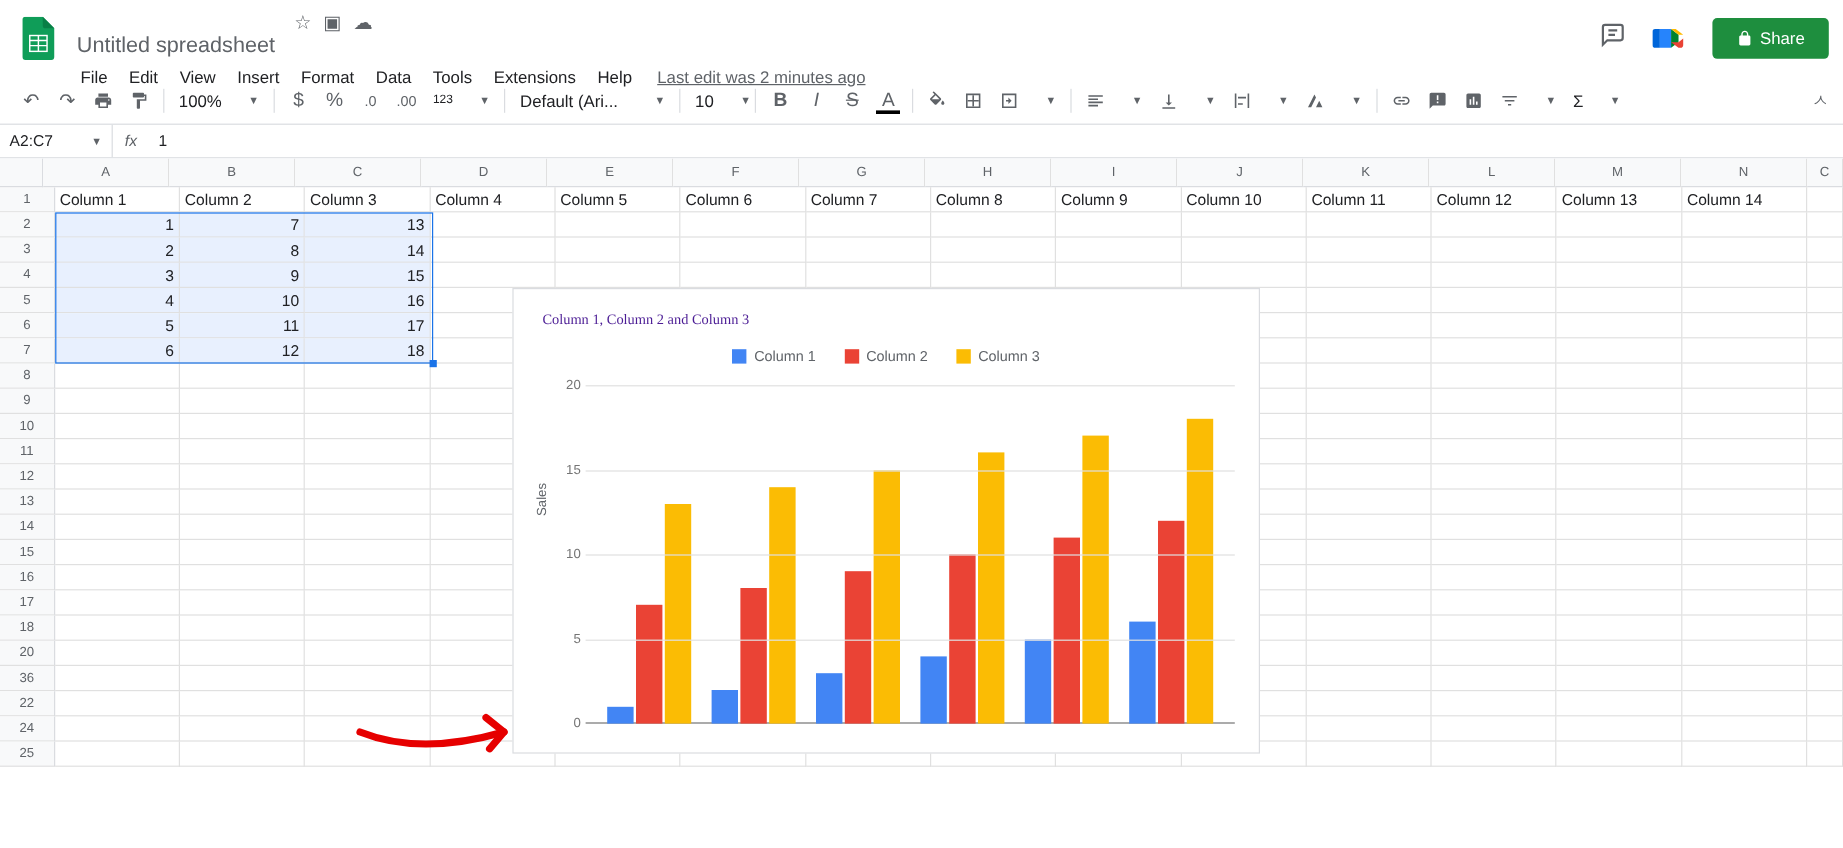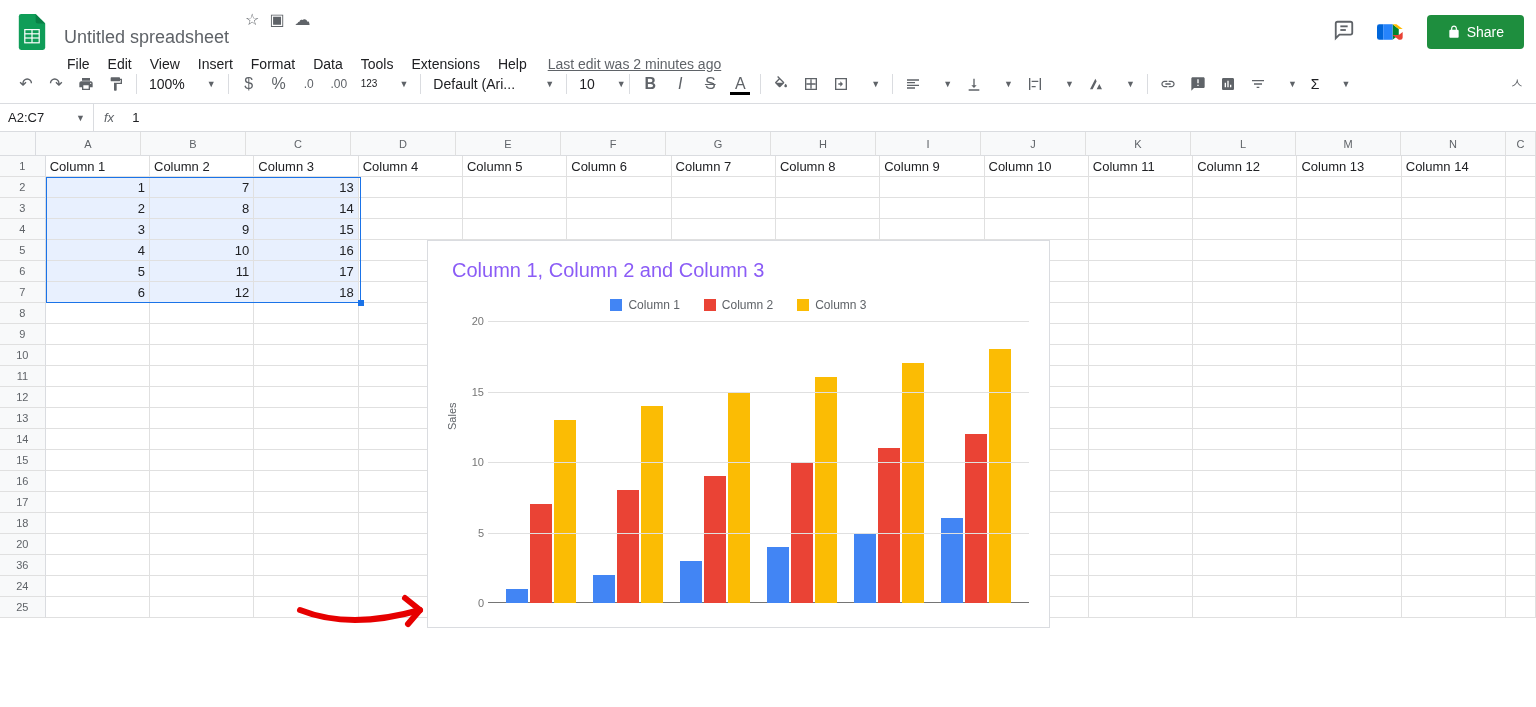--- a/index.html
+++ b/index.html
@@ -44,21 +44,21 @@
     .row { display: flex; height: 21px; }
     .row-h { width: 46px; text-align: center; font-size: 11px; color: #5f6368; background: #f8f9fa; border-right: 1px solid #dadce0; border-bottom: 1px solid #e0e0e0; line-height: 21px; }
     .cell { width: 105px; border-right: 1px solid #e0e0e0; border-bottom: 1px solid #e0e0e0; padding: 0 4px; line-height: 21px; font-size: 13px; position: relative; }
     .cell.header-cell { text-align: left; }
     .cell.num { text-align: right; }
     .cell.selected { background: #e8f0fe; }
     .selection-border { position: absolute; border: 1px solid #1a73e8; pointer-events: none; z-index: 3; }
     .selection-handle { position: absolute; width: 6px; height: 6px; background: #1a73e8; z-index: 4; }
     
     .chart { position: absolute; left: 427px; top: 108px; width: 623px; height: 388px; background: #fff; border: 1px solid #dadce0; z-index: 5; }
-    .chart-title { font-size: 20px; color: #8b5cf6; padding: 18px 0 0 24px; }
+    .chart-title { font-size: 12px; color: #4c1d95; padding: 18px 0 0 24px; font-family: Liberation Serif, serif; }
     .legend { display: flex; justify-content: center; gap: 24px; margin-top: 16px; font-size: 12px; color: #5f6368; }
     .legend-item { display: flex; align-items: center; gap: 6px; }
     .legend-box { width: 12px; height: 12px; }
     .plot { position: absolute; left: 60px; top: 80px; right: 20px; bottom: 24px; }
     .y-axis-label { position: absolute; left: 24px; top: 50%; transform: rotate(-90deg) translateX(10px); transform-origin: left center; font-size: 11px; color: #5f6368; }
     .y-tick { position: absolute; left: -34px; font-size: 11px; color: #757575; transform: translateY(-50%); width: 30px; text-align: right; }
     .gridline { position: absolute; left: 0; right: 0; height: 1px; background: #e0e0e0; }
     .baseline { position: absolute; left: 0; right: 0; height: 1px; background: #757575; bottom: 0; }
     .bars { position: absolute; left: 10px; right: 10px; bottom: 0; top: 0; display: flex; }
     .bar-group { flex: 1; display: flex; align-items: flex-end; justify-content: center; gap: 2px; }
@@ -616,20 +616,38 @@
         <div class="cell"></div>
         <div class="cell"></div>
         <div class="cell"></div>
         <div class="cell"></div>
         <div class="cell"></div>
         <div class="cell"></div>
         <div class="cell" style="width: 30px;"></div>
       </div>
       <div class="row">
         <div class="row-h">36</div>
+        <div class="cell"></div>
+        <div class="cell"></div>
+        <div class="cell"></div>
+        <div class="cell"></div>
+        <div class="cell"></div>
+        <div class="cell"></div>
+        <div class="cell"></div>
+        <div class="cell"></div>
+        <div class="cell"></div>
+        <div class="cell"></div>
+        <div class="cell"></div>
+        <div class="cell"></div>
+        <div class="cell"></div>
+        <div class="cell"></div>
+        <div class="cell" style="width: 30px;"></div>
+      </div>
+      <div class="row">
+        <div class="row-h">22</div>
         <div class="cell"></div>
         <div class="cell"></div>
         <div class="cell"></div>
         <div class="cell"></div>
         <div class="cell"></div>
         <div class="cell"></div>
         <div class="cell"></div>
         <div class="cell"></div>
         <div class="cell"></div>
         <div class="cell"></div>

